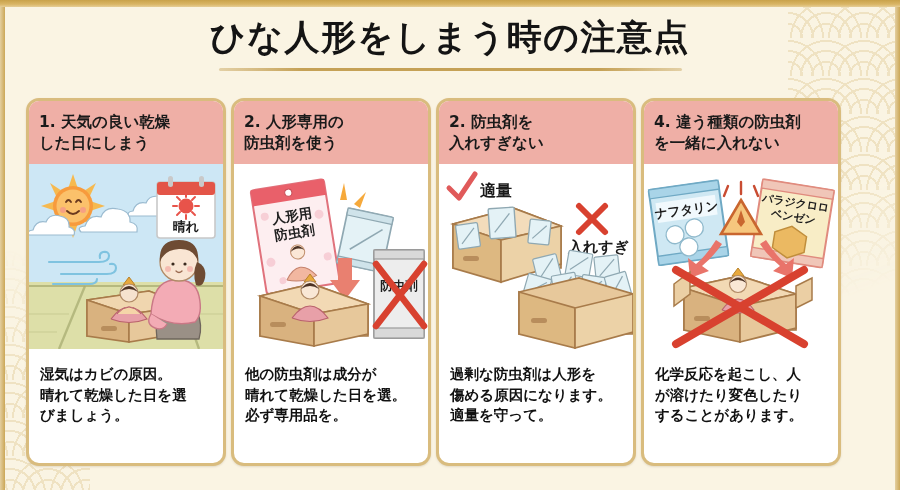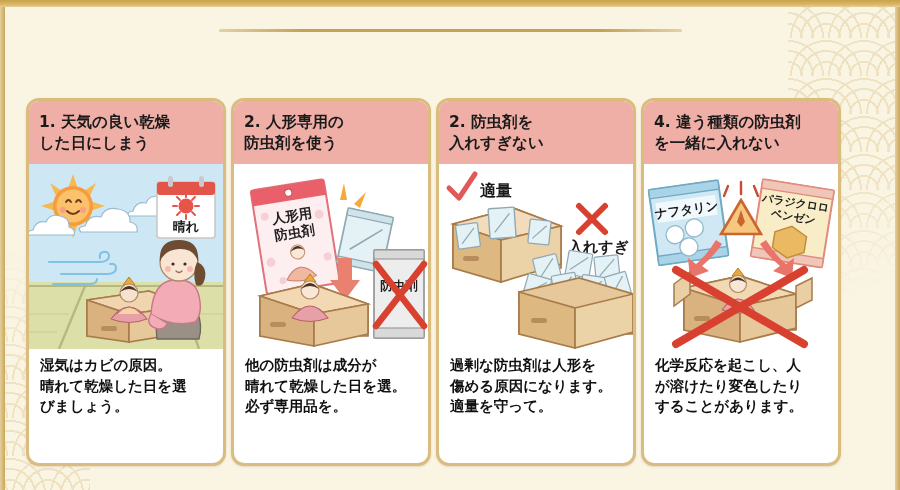--- a/index.html
+++ b/index.html
@@ -80,39 +80,40 @@
     font-size: 15.5px;
     line-height: 1.32;
     padding: 9px 6px 9px 10px;
     height: 63px;
     display: flex; align-items: center;
     font-family: "DejaVu Sans", "Liberation Sans", sans-serif;
     white-space: pre-line;
   }
   .card-illus { height: 185px; position: relative; overflow: hidden; background: #fff; }
   .card-body {
-    flex: 1; padding: 6px 8px 6px 11px;
+    flex: 1; padding: 15px 8px 6px 11px;
     font-size: 14.5px; font-weight: bold; line-height: 1.42; color: #111;
     font-family: "DejaVu Sans", "Liberation Sans", sans-serif;
     white-space: pre-line;
   }
   svg { display: block; }
 </style>
 </head>
 <body>
 
 <div id="bg-wrap">
   <div class="seigaiha left"></div>
   <div class="seigaiha right"></div>
   <div class="edge-gold l"></div>
   <div class="edge-gold r"></div>
   <div class="top-gold-bar"></div>
 </div>
 
 <div id="title-block">
+  <div id="page-title">ひな人形をしまう時の注意点</div>
   <div id="title-rule"></div>
 </div>
 
 <div id="cards">
 
   <div class="card">
     <div class="card-header">1. 天気の良い乾燥
   した日にしまう</div>
     <div class="card-illus">
       <svg viewBox="0 0 194 185" width="194" height="185">

